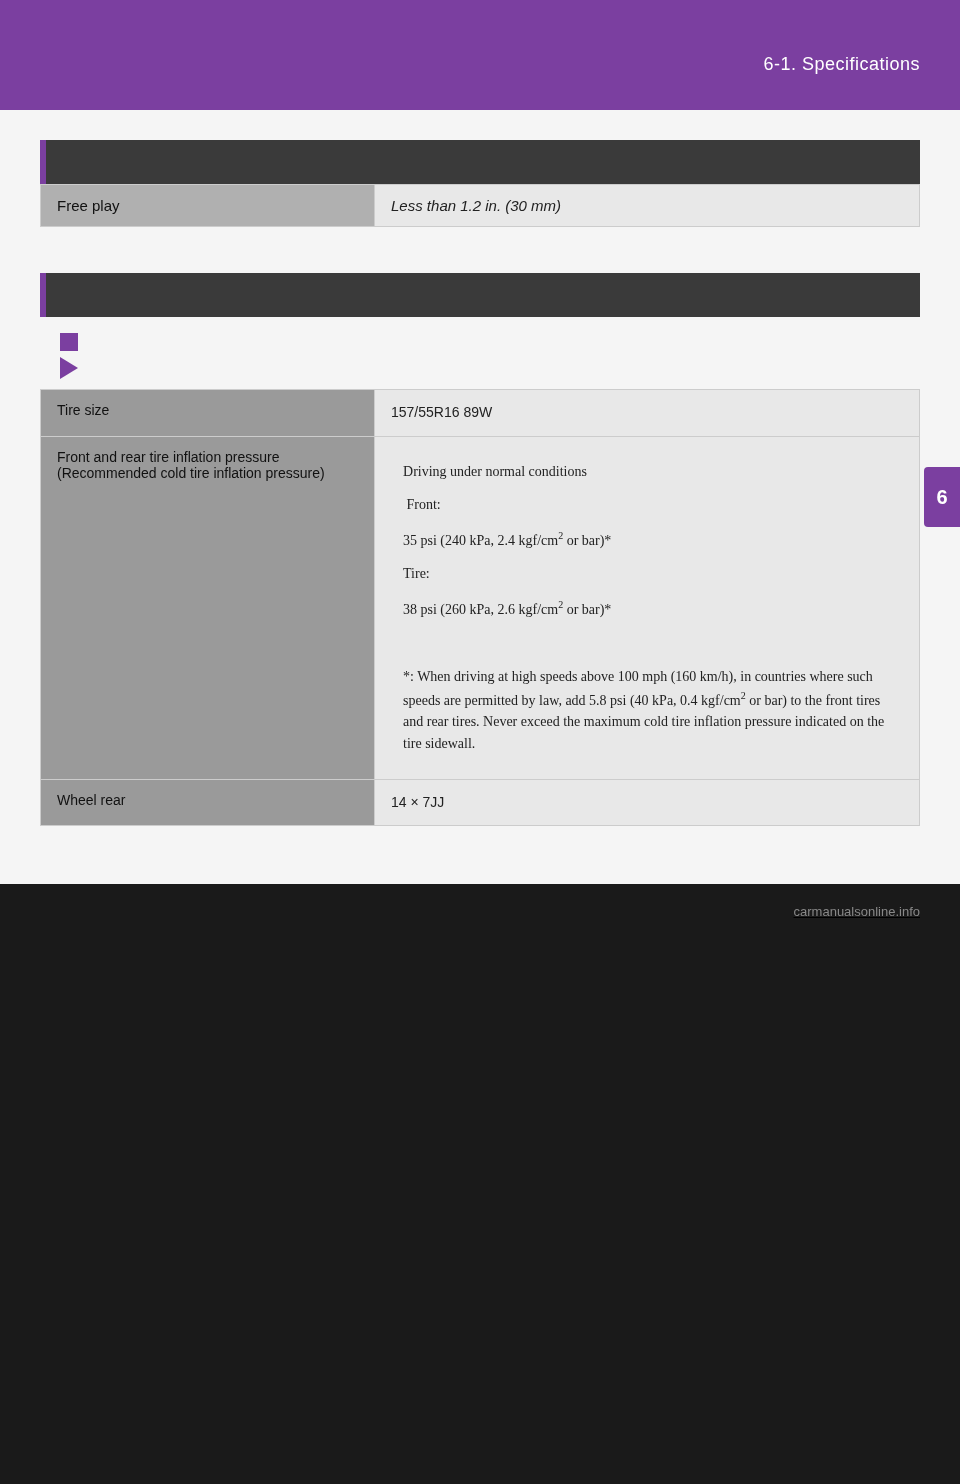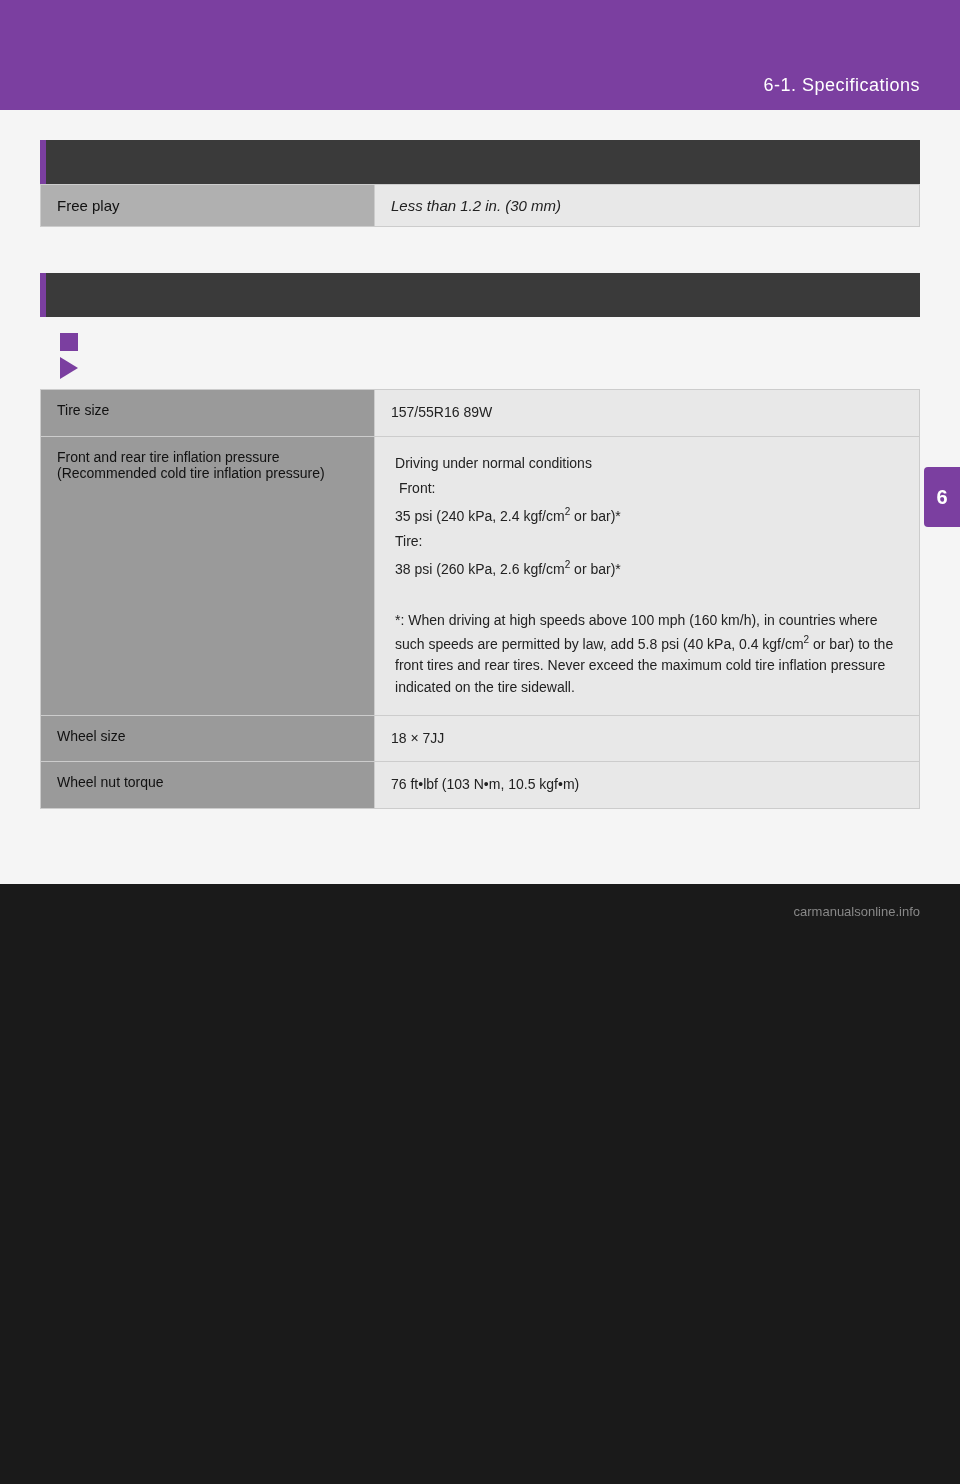--- a/index.html
+++ b/index.html
@@ -24,21 +24,21 @@
     .header-bar {
       background: #7b3fa0;
       width: 100%;
       height: 110px;
       position: relative;
     }
 
     .header-title {
       position: absolute;
       right: 40px;
-      bottom: 14px;
+      bottom: 35px;
       color: #fff;
       font-size: 18px;
       font-weight: 500;
       letter-spacing: 0.5px;
       margin-top: 32px;
     }
 
     
     .section-header {
       background: #3a3a3a;
@@ -148,21 +148,22 @@
       color: #111;
       font-weight: 400;
     }
 
     .specs-table td.value-cell {
       background: #e8e8e8;
       line-height: 1.55;
     }
 
     .specs-table td.value-cell p {
-      margin: 4px;
+      margin: 12px;
+      font-family: Liberation Serif, serif;
     }
 
     sup {
       font-size: 10px;
       vertical-align: super;
     }
 
     
     .right-tab {
       position: absolute;
@@ -196,20 +197,21 @@
       flex: 1;
       background: #f5f5f5;
       padding: 30px 40px 40px 40px;
       position: relative;
     }
 
     .bottom-dark {
       background: #1a1a1a;
       flex: 1;
       min-height: 600px;
+      text-decoration: underline;
     }
   </style>
 </head>
 <body>
 
 <div class="page-wrapper outer-wrapper">
 
   <div class="header-bar">
     <span class="header-title">6-1. Specifications</span>
   </div>
@@ -261,28 +263,24 @@
           <p>&nbsp;Front:</p>
           <p>35 psi (240 kPa, 2.4 kgf/cm<sup>2</sup> or bar)*</p>
           <p>Tire:</p>
           <p>38 psi (260 kPa, 2.6 kgf/cm<sup>2</sup> or bar)*</p>
           <br>
           <p>*: When driving at high speeds above 100 mph (160 km/h), in countries where such speeds are permitted by law, add 5.8 psi (40 kPa, 0.4 kgf/cm<sup>2</sup> or bar) to the front tires and rear tires. Never exceed the maximum cold tire inflation pressure indicated on the tire sidewall.</p>
         </td>
       </tr>
 
       <tr>
-        <td class="label-cell">Wheel size</td>
-        <td class="value-cell">18 × 7JJ</td>
-      </tr>
-
-      <tr>
-        <td class="label-cell">Wheel nut torque</td>
-        <td class="value-cell">76 ft•lbf (103 N•m, 10.5 kgf•m)</td>
-      </tr>
+        <td class="label-cell">Wheel rear</td>
+        <td class="value-cell">14 × 7JJ</td>
+      </tr>
+
 
     </tbody>
       </table>
 
     <div class="right-tab">
       <span>6</span>
     </div>
 
   </div>
 

